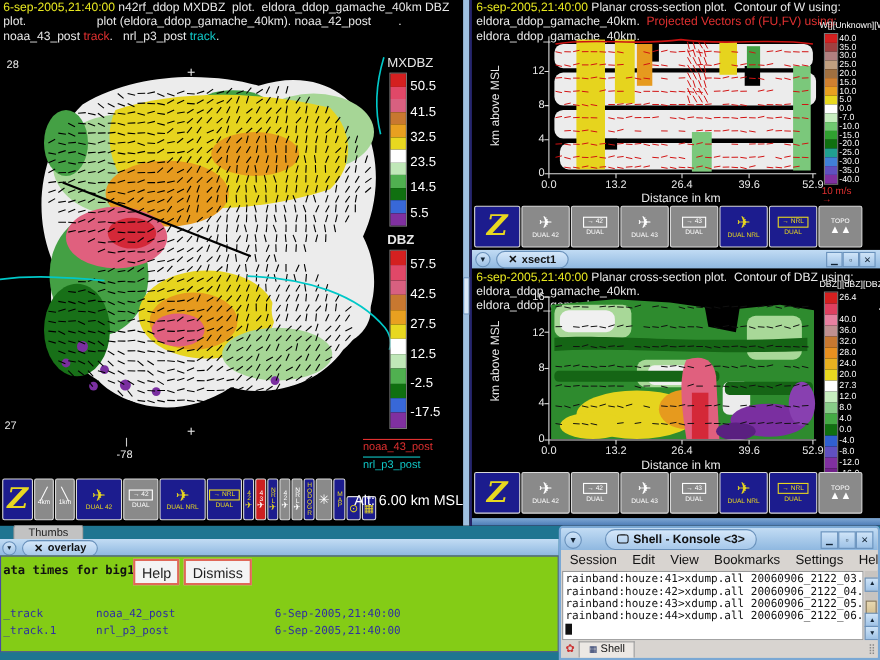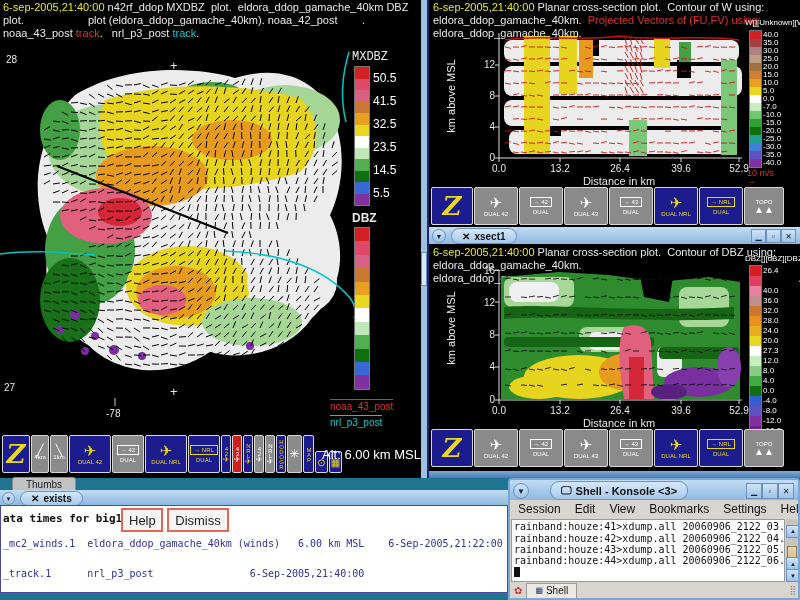--- a/index.html
+++ b/index.html
@@ -981,21 +981,21 @@
       <path d="M349,52 C342,75 340,98 346,122" stroke="#00c8c8" stroke-width="1.5" fill="none"></path>
       <line x1="115" y1="398" x2="115" y2="406" stroke="#cccccc" stroke-width="1"></line>
     </svg>
 
     <div class="tick abs" style="left:6px;top:54px;">28</div>
     <div class="tick abs" style="left:4px;top:382px;">27</div>
     <div class="tick abs" style="left:106px;top:408px;">-78</div>
     <div class="tick abs" style="left:170px;top:58px;font-size:13px;">+</div>
     <div class="tick abs" style="left:170px;top:384px;font-size:13px;">+</div>
 
-    <div class="tick abs" style="left:352px;top:50px;font-size:12px;font-family:Liberation Mono, monospace;">MXDBZ</div>
+    <div class="tick abs" style="left:352px;top:50px;font-size:12px;">MXDBZ</div>
     <div class="cbar abs" style="left:354px;top:66px;width:14px;">
         <div style="height: 11.5px; background: rgb(212, 32, 32);"></div>
         <div style="height: 11.5px; background: rgb(224, 72, 104);"></div>
         <div style="height: 11.5px; background: rgb(216, 96, 128);"></div>
         <div style="height: 11.5px; background: rgb(200, 120, 48);"></div>
         <div style="height: 11.5px; background: rgb(232, 160, 32);"></div>
         <div style="height: 11.5px; background: rgb(232, 216, 32);"></div>
         <div style="height: 11.5px; background: rgb(255, 255, 255);"></div>
         <div style="height: 11.5px; background: rgb(192, 232, 184);"></div>
         <div style="height: 11.5px; background: rgb(80, 176, 80);"></div>
@@ -1019,20 +1019,28 @@
         <div style="height: 13.4px; background: rgb(216, 96, 128);"></div>
         <div style="height: 13.4px; background: rgb(200, 120, 48);"></div>
         <div style="height: 13.4px; background: rgb(232, 160, 32);"></div>
         <div style="height: 13.4px; background: rgb(232, 216, 32);"></div>
         <div style="height: 13.4px; background: rgb(255, 255, 255);"></div>
         <div style="height: 13.4px; background: rgb(192, 232, 184);"></div>
         <div style="height: 13.4px; background: rgb(80, 176, 80);"></div>
         <div style="height: 13.4px; background: rgb(16, 112, 16);"></div>
         <div style="height: 13.4px; background: rgb(56, 104, 216);"></div>
         <div style="height: 13.4px; background: rgb(128, 48, 160);"></div>
+      </div>
+    <div class="cticks abs" style="left:373px;top:227px;font-size:12px;">
+        <div style="height: 26.8px;">57.5</div>
+        <div style="height: 26.8px;">42.5</div>
+        <div style="height: 26.8px;">27.5</div>
+        <div style="height: 26.8px;">12.5</div>
+        <div style="height: 26.8px;">-2.5</div>
+        <div style="height: 26.8px;">-17.5</div>
       </div>
 
     <div class="abs" style="left:330px;top:399px;font-size:10px;color:#e03030;border-top:1px solid #e03030;padding-top:1px;white-space:nowrap;">noaa_43_post</div>
     <div class="abs" style="left:330px;top:415px;font-size:10px;color:#10c8c8;border-top:1px solid #10c8c8;padding-top:1px;white-space:nowrap;">nrl_p3_post</div>
 
     <div class="tbar abs" style="left:2px;top:435px;">
       <div class="tbtn navy" style="width:28px;">
           <span class="zface">Z</span>
         </div>
       <div class="tbtn" style="width:18px;">
@@ -1833,30 +1841,30 @@
   </div>
 
   <div class="abs" style="left:12px;top:477px;width:62px;height:13px;background:#c2c2c2;border:1px solid #8a8a8a;border-bottom:none;
               border-radius:3px 3px 0 0;font-size:10px;color:#222;text-align:center;line-height:13px;">Thumbs</div>
 
   <div class="win" style="left:0;top:490px;width:508px;height:103px;">
     <div class="kbar" style="top:0;height:15px;">
       <span class="kbtn kround" style="position:absolute;left:2px;top:2px;width:11px;height:11px;font-size:6px;">▼</span>
       <span class="ktab" style="left:20px;height:13px;font-size:10px;">
           <span>✕</span>
-          <span>exists</span>
+          <span>overlay</span>
         </span>
     </div>
-    <div class="abs" style="left:0;top:15px;width:508px;height:88px;background:#ffffff;border:1px solid #4a4aa0;box-sizing:border-box;">
+    <div class="abs" style="left:0;top:15px;width:508px;height:88px;background:#84cc16;border:1px solid #4a4aa0;box-sizing:border-box;">
       <div class="mono abs" style="left:2px;top:6px;font-weight:bold;font-size:11px;color:#111;">ata times for big1</div>
       <button class="abs" style="left:120px;top:2px;width:42px;height:24px;background:#f4f4f4;border:2px solid #e06858;
               font-size:13px;color:#222;font-family:'Liberation Sans',sans-serif;cursor:pointer;">Help</button>
       <button class="abs" style="left:166px;top:2px;width:62px;height:24px;background:#f4f4f4;border:2px solid #e06858;
               font-size:13px;color:#222;font-family:'Liberation Sans',sans-serif;cursor:pointer;">Dismiss</button>
-      <pre class="mono abs" style="left:2px;top:30px;font-size:10px;line-height:15px;color:#3030a0;">_mc2_winds.1  eldora_ddop_gamache_40km (winds)   6.00 km MSL    6-Sep-2005,21:22:00</pre>
+      <pre class="mono abs" style="left:2px;top:45px;font-size:10px;line-height:15px;color:#3030a0;">_track        noaa_42_post               6-Sep-2005,21:40:00</pre>
       <pre class="mono abs" style="left:2px;top:60px;font-size:10px;line-height:15px;color:#3030a0;">_track.1      nrl_p3_post                6-Sep-2005,21:40:00</pre>
     </div>
   </div>
 
   <div class="win" style="left:508px;top:478px;width:292px;height:122px;border:2px solid #7aa8d4;border-radius:4px 4px 0 0;box-sizing:border-box;background:#d8d4d0;">
     <div class="kbar" style="top:0;height:20px;">
       <span class="kbtn kround" style="position:absolute;left:3px;top:3px;width:14px;height:14px;font-size:8px;">▼</span>
       <span class="ktab" style="left:40px;height:17px;font-size:11px;">
           <span>🖵</span>
           <span>Shell - Konsole &lt;3&gt;</span>

